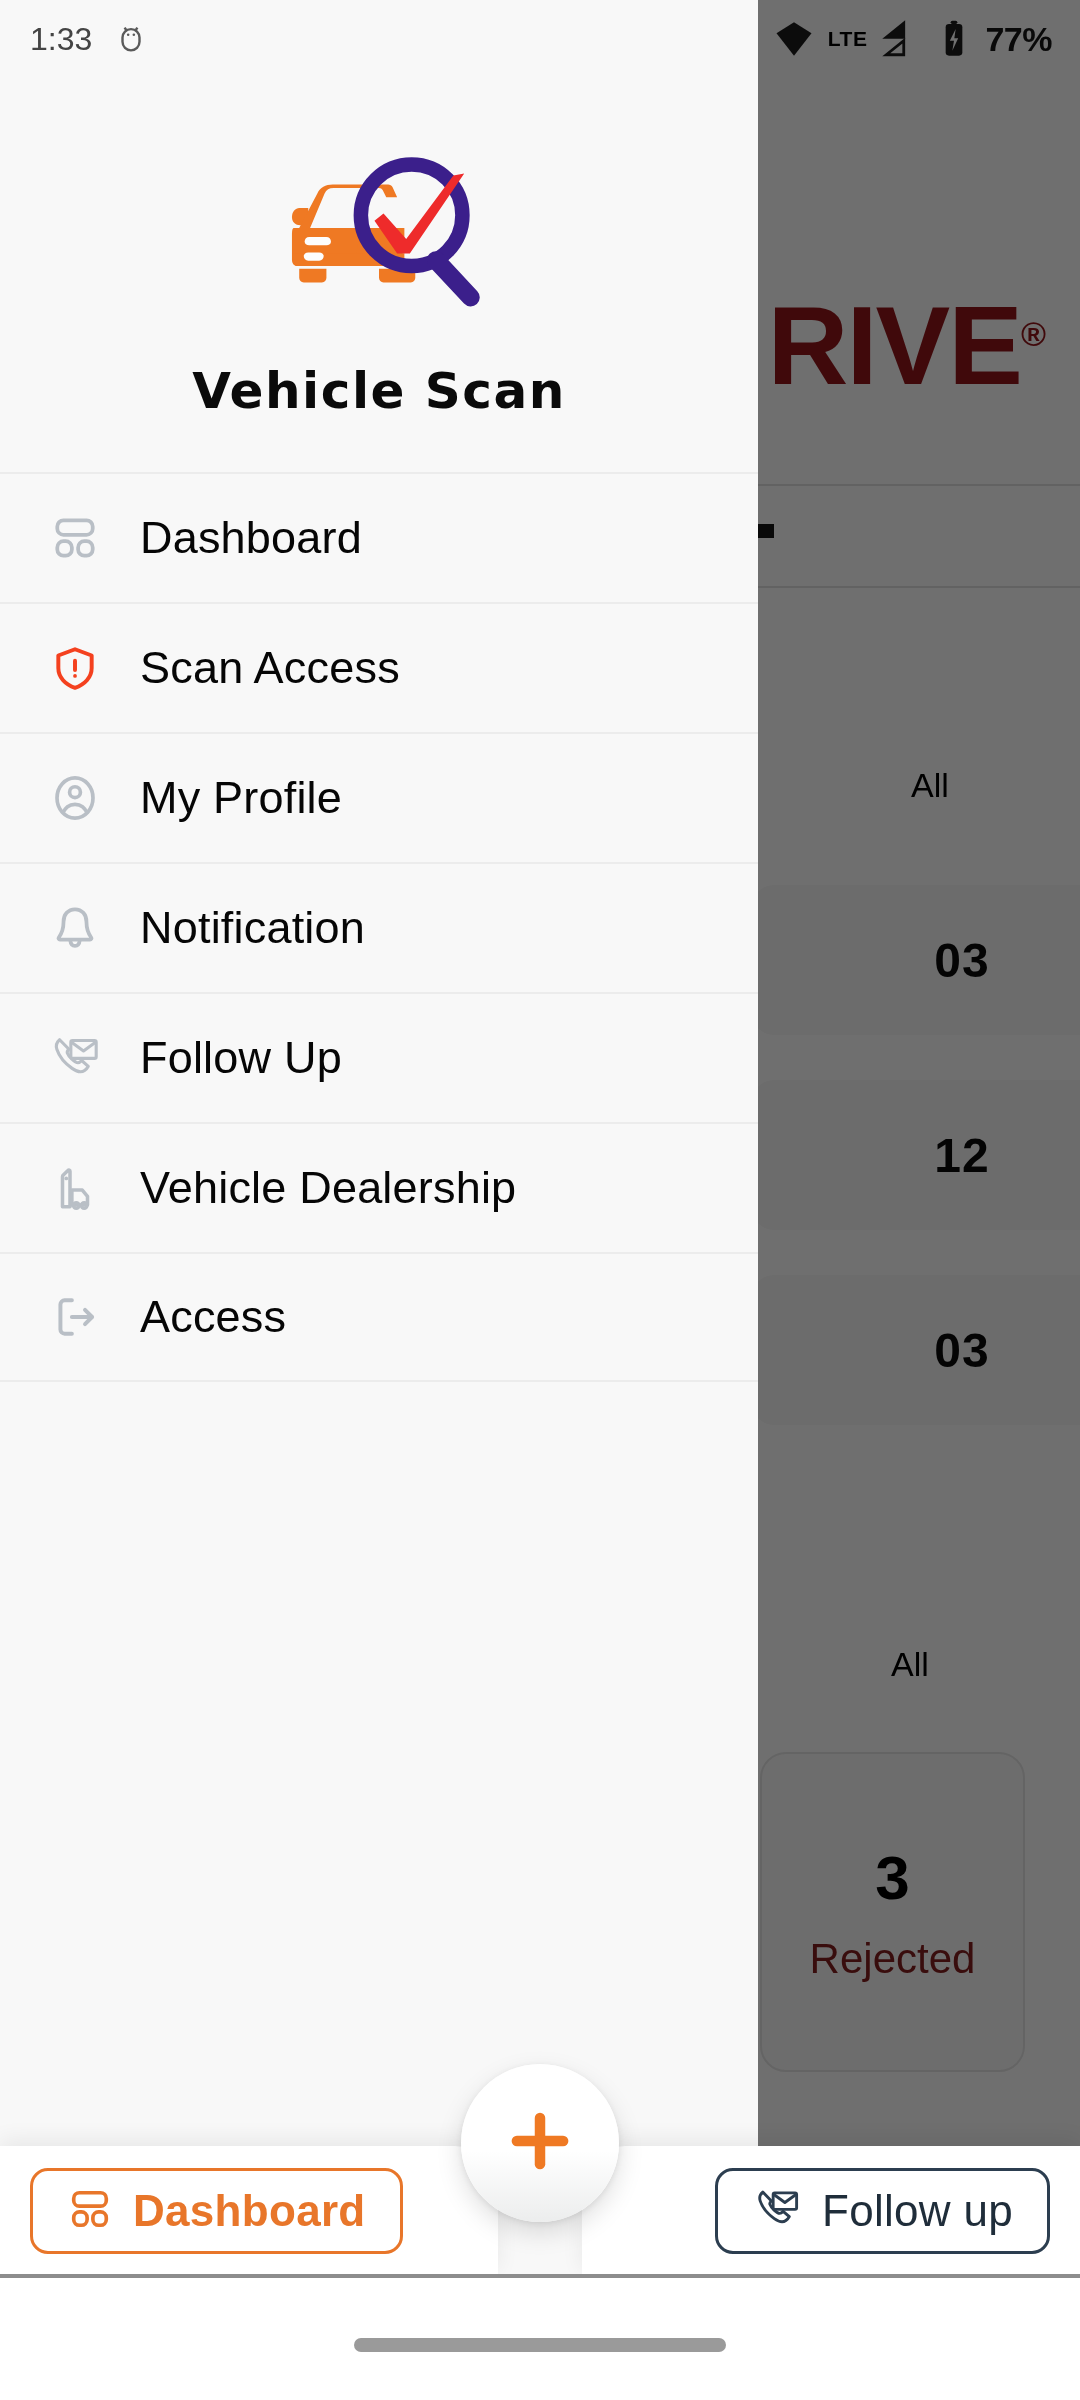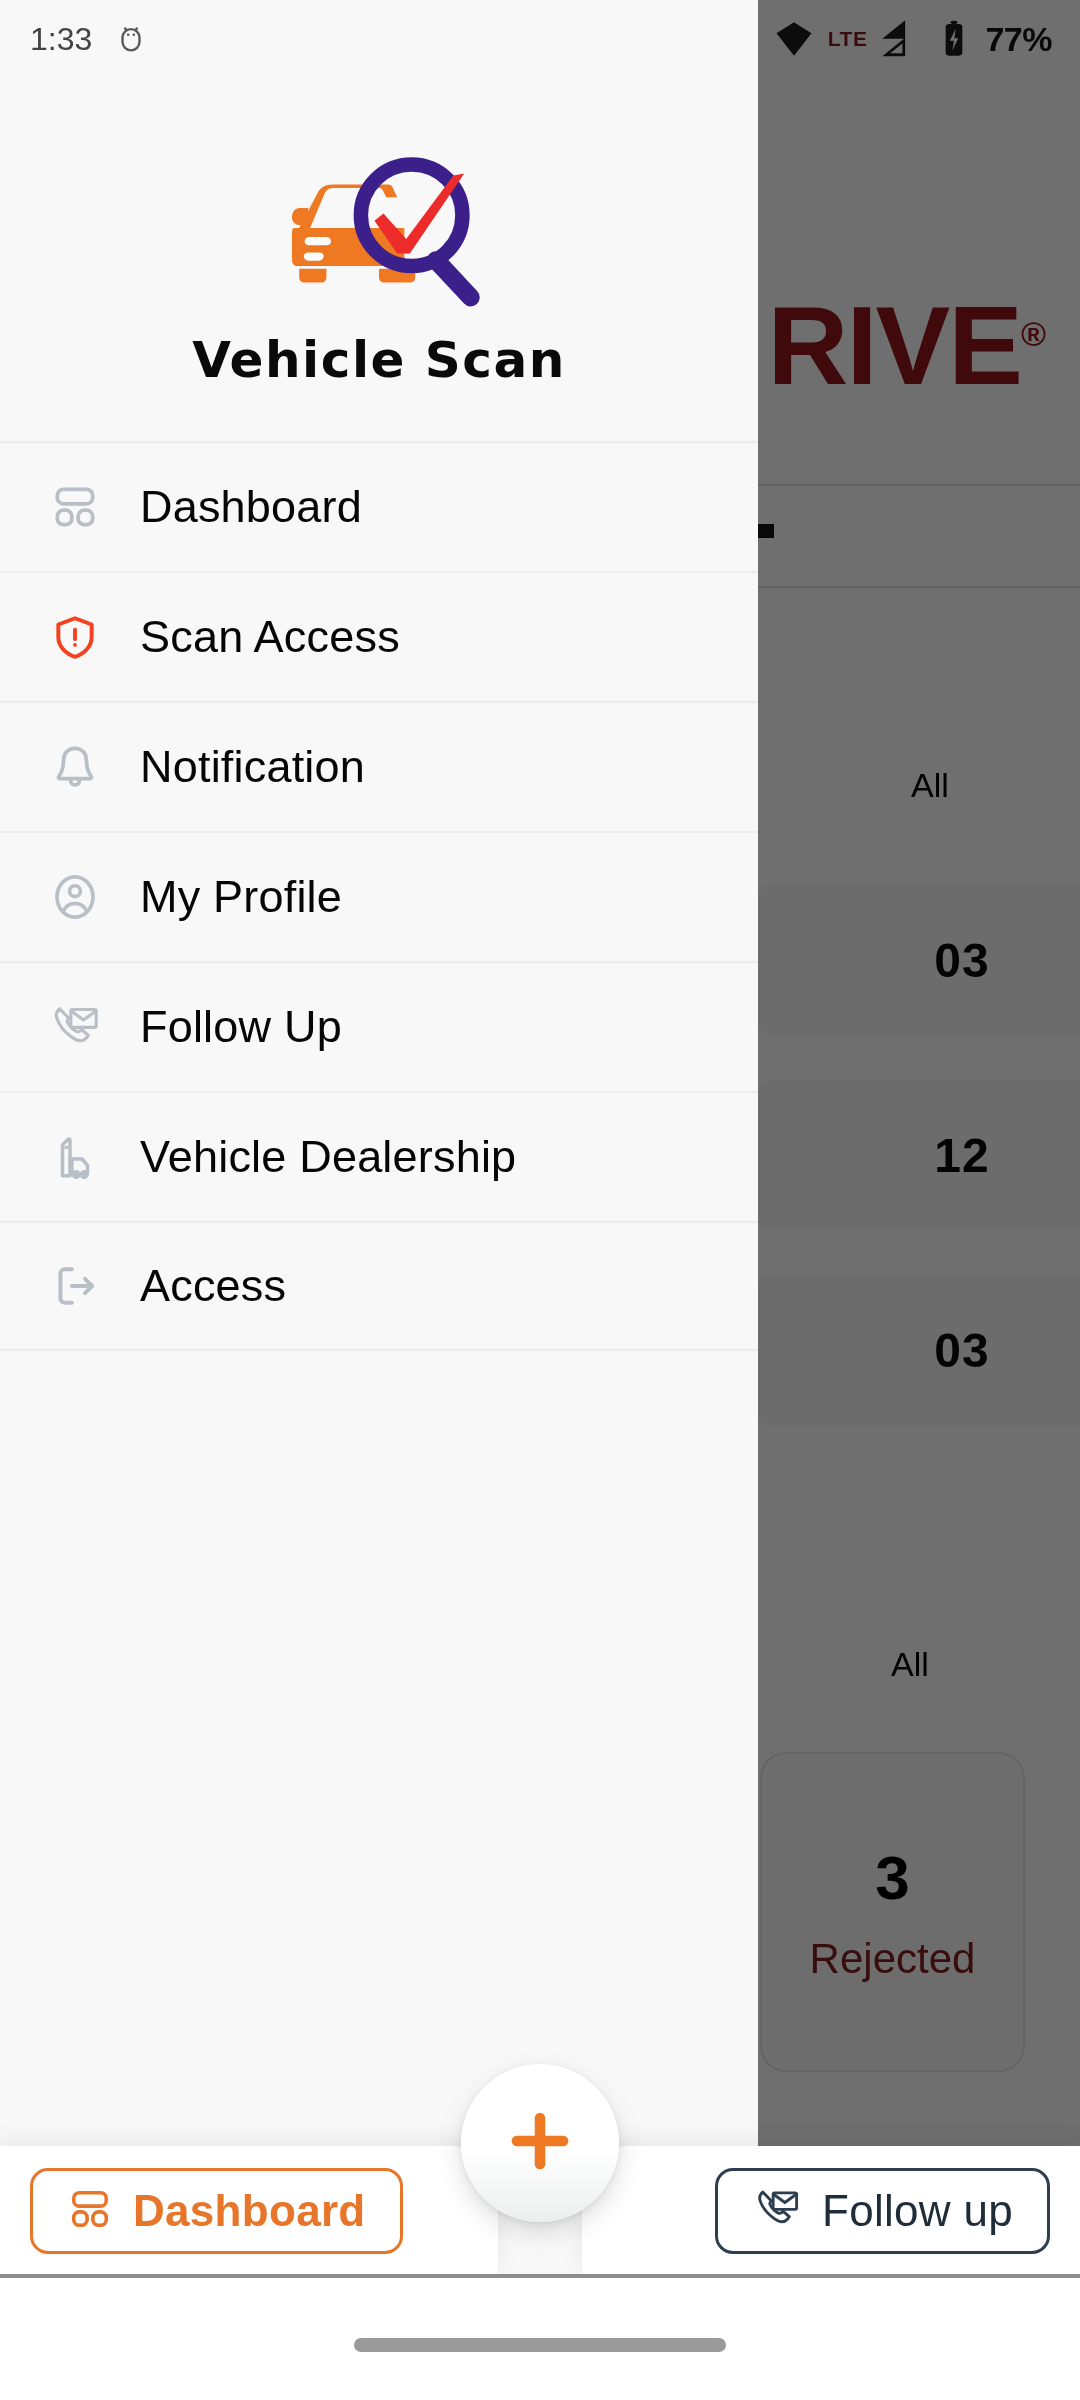--- a/index.html
+++ b/index.html
@@ -21,21 +21,21 @@
     background:rgba(0,0,0,0.55);
   }
   .bg-content { position:absolute; inset:0; }
 
   .bg-statusbar {
     position:absolute; top:0; left:0; width:1080px; height:78px;
     display:flex; align-items:center; justify-content:flex-end;
     padding-right:28px; gap:14px;
   }
   .bg-sb-icon { display:flex; align-items:center; color:#1c1c1c; }
-  .bg-sb-lte { font-size:21px; font-weight:700; letter-spacing:.5px; color:#7f1d1d; }
+  .bg-sb-lte { font-size:21px; font-weight:700; letter-spacing:.5px; color:#000000; }
   .bg-sb-batt { font-size:34px; font-weight:700; color:#151515; letter-spacing:-0.5px; }
 
   .bg-brand {
     position:absolute; top:290px; left:0; width:1080px;
     text-align:right; padding-right:36px;
     font-size:112px; font-weight:800; letter-spacing:-2px;
     color:#8e1519; font-family:"Liberation Sans", sans-serif;
     line-height:1;
   }
   .bg-brand sup { font-size:34px; vertical-align:super; font-weight:600; }
@@ -68,21 +68,21 @@
   }
   .statusbar {
     height:78px; display:flex; align-items:center;
     padding-left:30px; gap:22px;
   }
   .sb-time { font-size:32px; color:#444; font-weight:400; letter-spacing:0px; }
   .sb-glyph { color:#5a5a5a; display:flex; align-items:center; }
 
   .brandblock {
     padding-top:52px; display:flex; flex-direction:column;
-    align-items:center; gap:5px;
+    align-items:center; gap:36px;
   }
   #logo { width:272px; height:196px; }
   .apptitle {
     font-size:50px; font-weight:600; color:#0a0a0a;
     letter-spacing:1.5px;
     font-family:"DejaVu Sans", sans-serif;
   }
 
   .menu { margin-top:52px; }
   .menu-item {
@@ -265,37 +265,37 @@
             <path d="M12 3 L20 6 V12 C20 16.5 16.6 20 12 21.5 C7.4 20 4 16.5 4 12 V6 Z"></path>
             <line x1="12" y1="8.5" x2="12" y2="13" stroke-linecap="round"></line>
             <circle cx="12" cy="15.8" r="0.9" fill="#f4411f" stroke="none"></circle>
           </svg>
         </span>
         <span class="mi-label">Scan Access</span>
       </div>
 
       <div class="menu-item">
         <span class="mi-icon">
-          <svg width="50" height="50" viewBox="0 0 24 24" fill="none" stroke="#b9bfc6" stroke-width="1.8" stroke-linejoin="round">
-            <path d="M12 3 C8.6 3 6.5 5.6 6.5 9 C6.5 13.5 5 15.5 4.2 16.6 C3.9 17 4.2 17.6 4.8 17.6 H19.2 C19.8 17.6 20.1 17 19.8 16.6 C19 15.5 17.5 13.5 17.5 9 C17.5 5.6 15.4 3 12 3 Z"></path>
-            <path d="M9.7 17.8 C9.9 19.6 10.8 20.6 12 20.6 C13.2 20.6 14.1 19.6 14.3 17.8"></path>
-          </svg>
-        </span>
-        <span class="mi-label">Notification</span>
-      </div>
-
-      <div class="menu-item">
-        <span class="mi-icon">
           <svg width="52" height="52" viewBox="0 0 24 24" fill="none" stroke="#b9bfc6" stroke-width="1.7">
             <ellipse cx="12" cy="12" rx="8.3" ry="9.3"></ellipse>
             <circle cx="12" cy="9.3" r="2.5"></circle>
             <path d="M6.3 19.2 C7.4 16.3 9.5 14.9 12 14.9 C14.5 14.9 16.6 16.3 17.7 19.2"></path>
           </svg>
         </span>
         <span class="mi-label">My Profile</span>
+      </div>
+
+      <div class="menu-item">
+        <span class="mi-icon">
+          <svg width="50" height="50" viewBox="0 0 24 24" fill="none" stroke="#b9bfc6" stroke-width="1.8" stroke-linejoin="round">
+            <path d="M12 3 C8.6 3 6.5 5.6 6.5 9 C6.5 13.5 5 15.5 4.2 16.6 C3.9 17 4.2 17.6 4.8 17.6 H19.2 C19.8 17.6 20.1 17 19.8 16.6 C19 15.5 17.5 13.5 17.5 9 C17.5 5.6 15.4 3 12 3 Z"></path>
+            <path d="M9.7 17.8 C9.9 19.6 10.8 20.6 12 20.6 C13.2 20.6 14.1 19.6 14.3 17.8"></path>
+          </svg>
+        </span>
+        <span class="mi-label">Notification</span>
       </div>
 
       <div class="menu-item">
         <span class="mi-icon">
           <svg width="54" height="54" viewBox="0 0 26 26" fill="none" stroke="#b9bfc6" stroke-width="1.5" stroke-linejoin="round">
             <path d="M5.6 4.2 C4.2 5.4 3.6 6.9 4.3 8.9 C5.3 11.9 8.2 15.6 11.6 18 C14.1 19.8 16.2 20 17.6 19 C18.6 18.3 19.1 17.6 19.4 17 L16.2 14.2 C15.6 14.9 15.1 15.3 14.4 15.3 C12.9 15.3 9.9 12.3 9.3 10.6 C9.1 10 9.4 9.4 10.1 8.8 Z"></path>
             <rect x="11" y="4.6" width="12.2" height="8.6" rx="0.8"></rect>
             <path d="M11 5.2 L17.1 9.6 L23.2 5.2"></path>
           </svg>
         </span>

